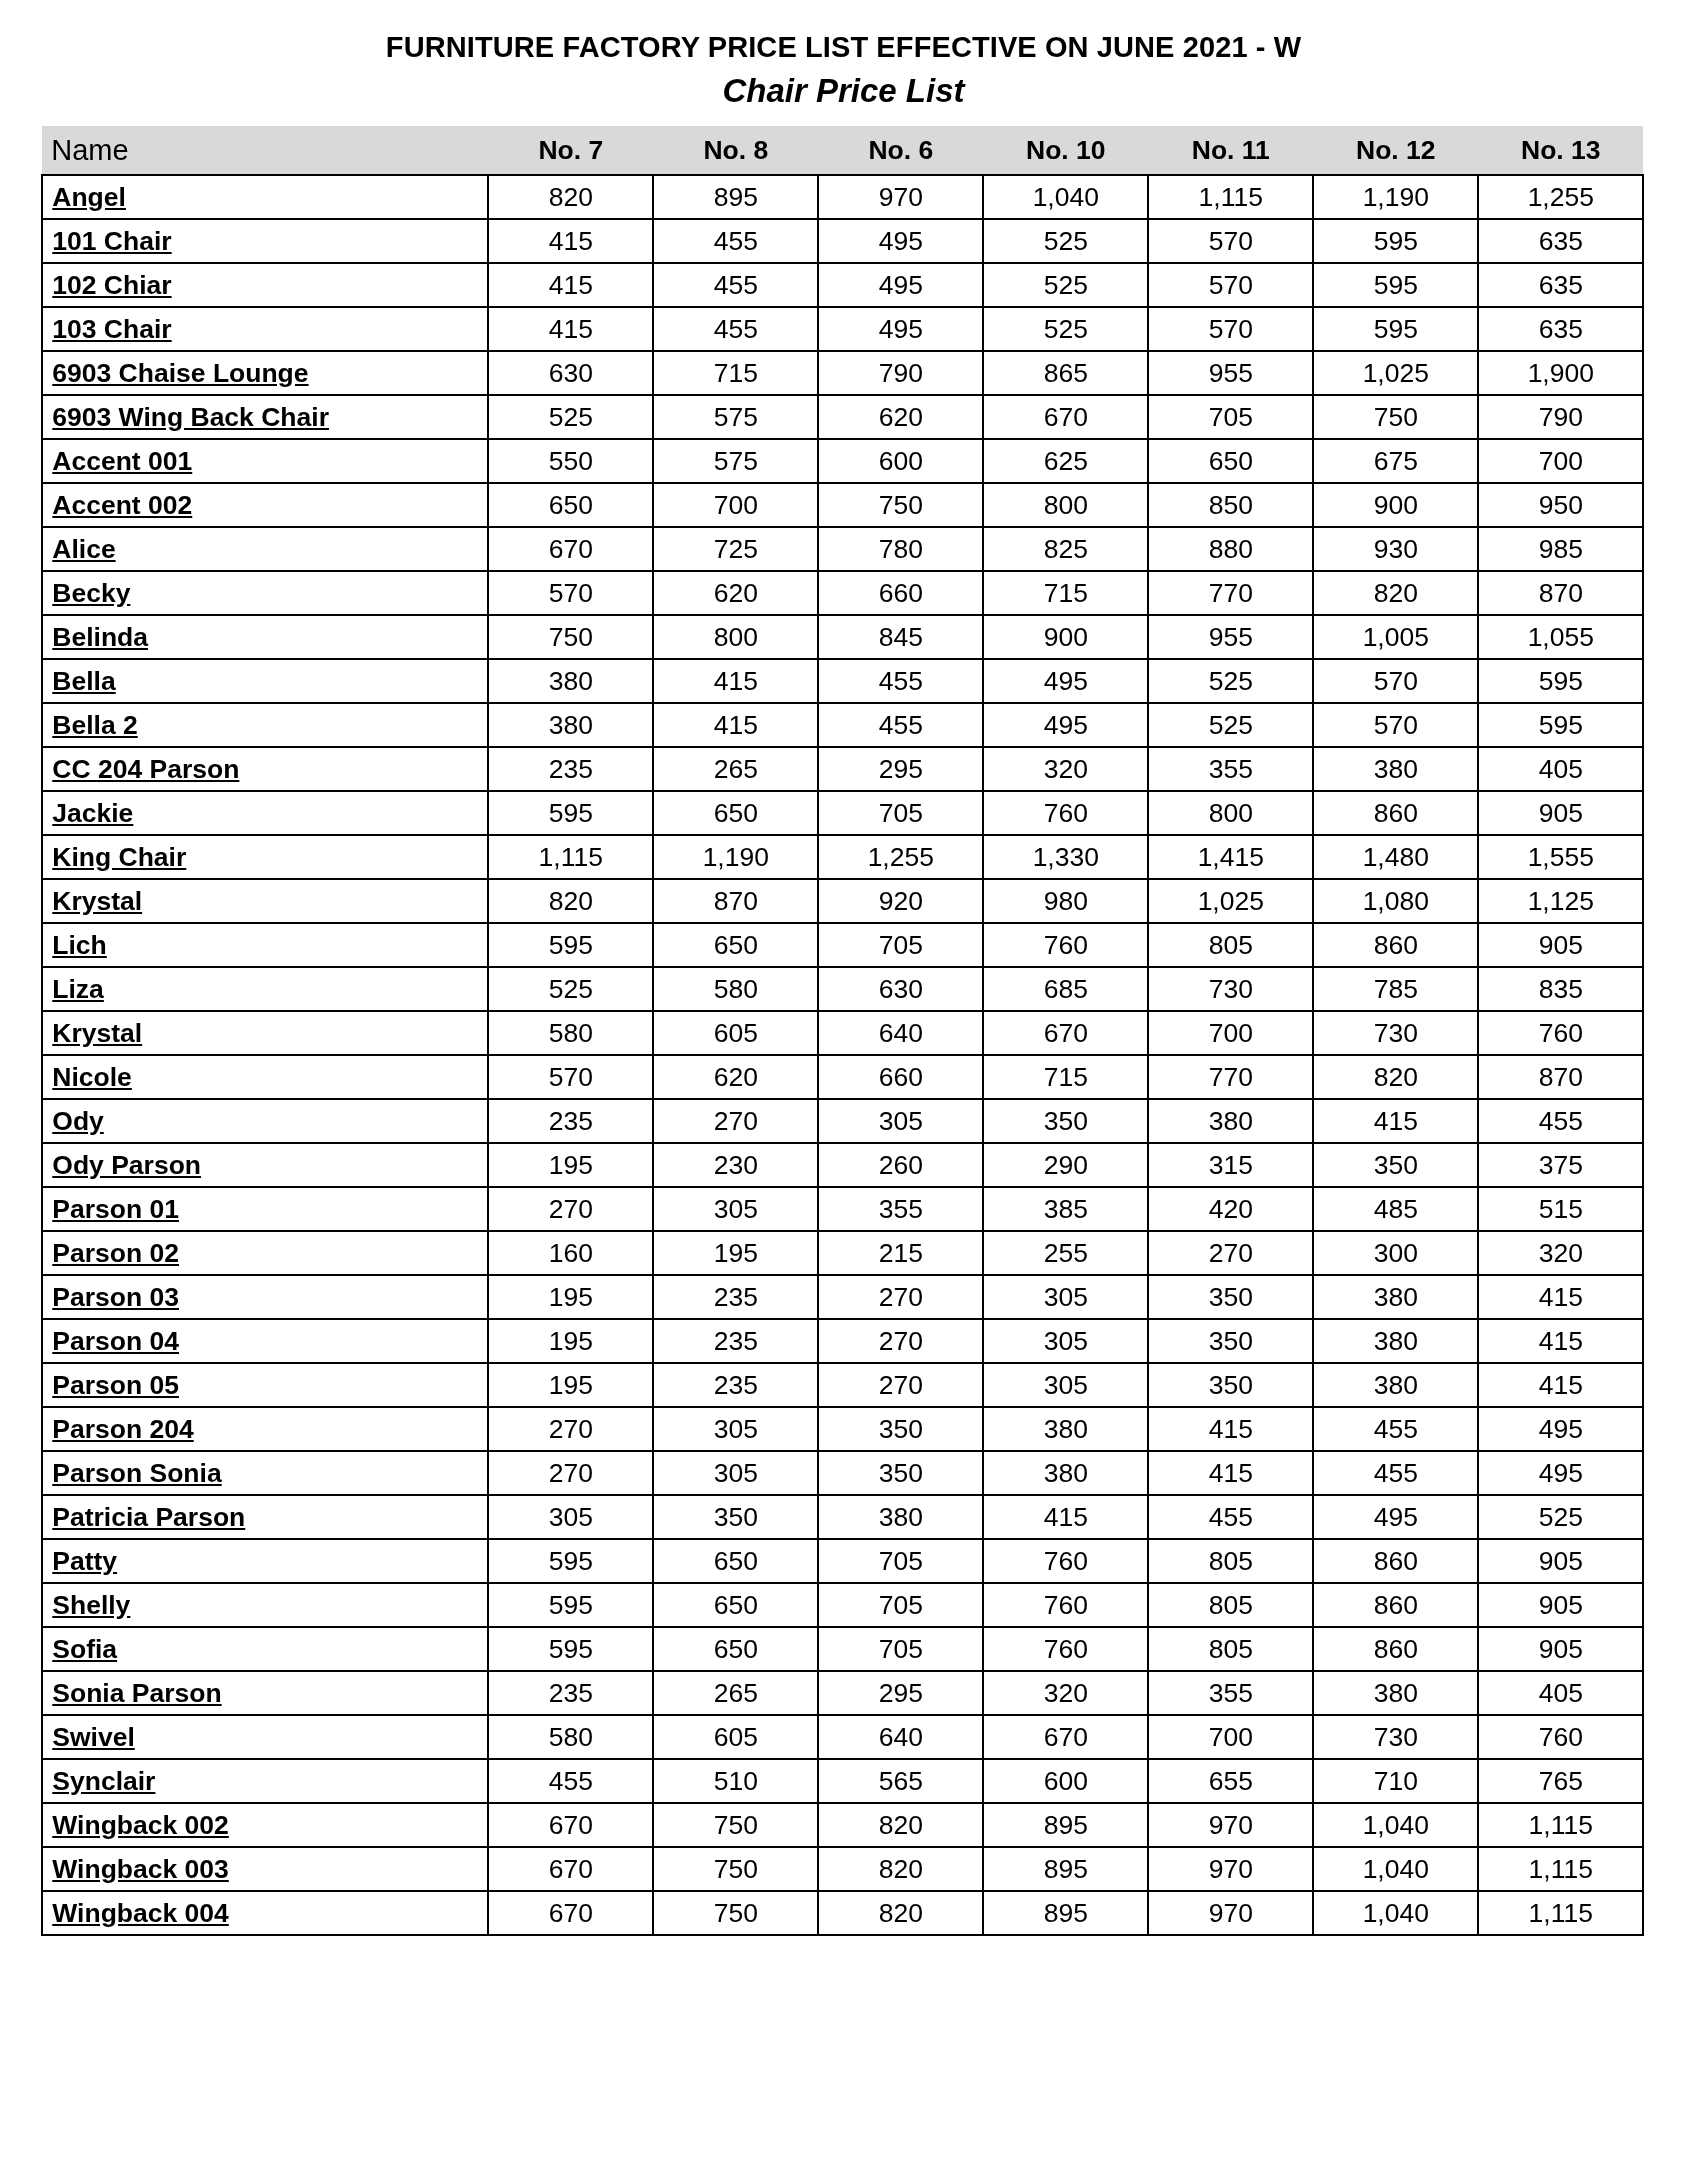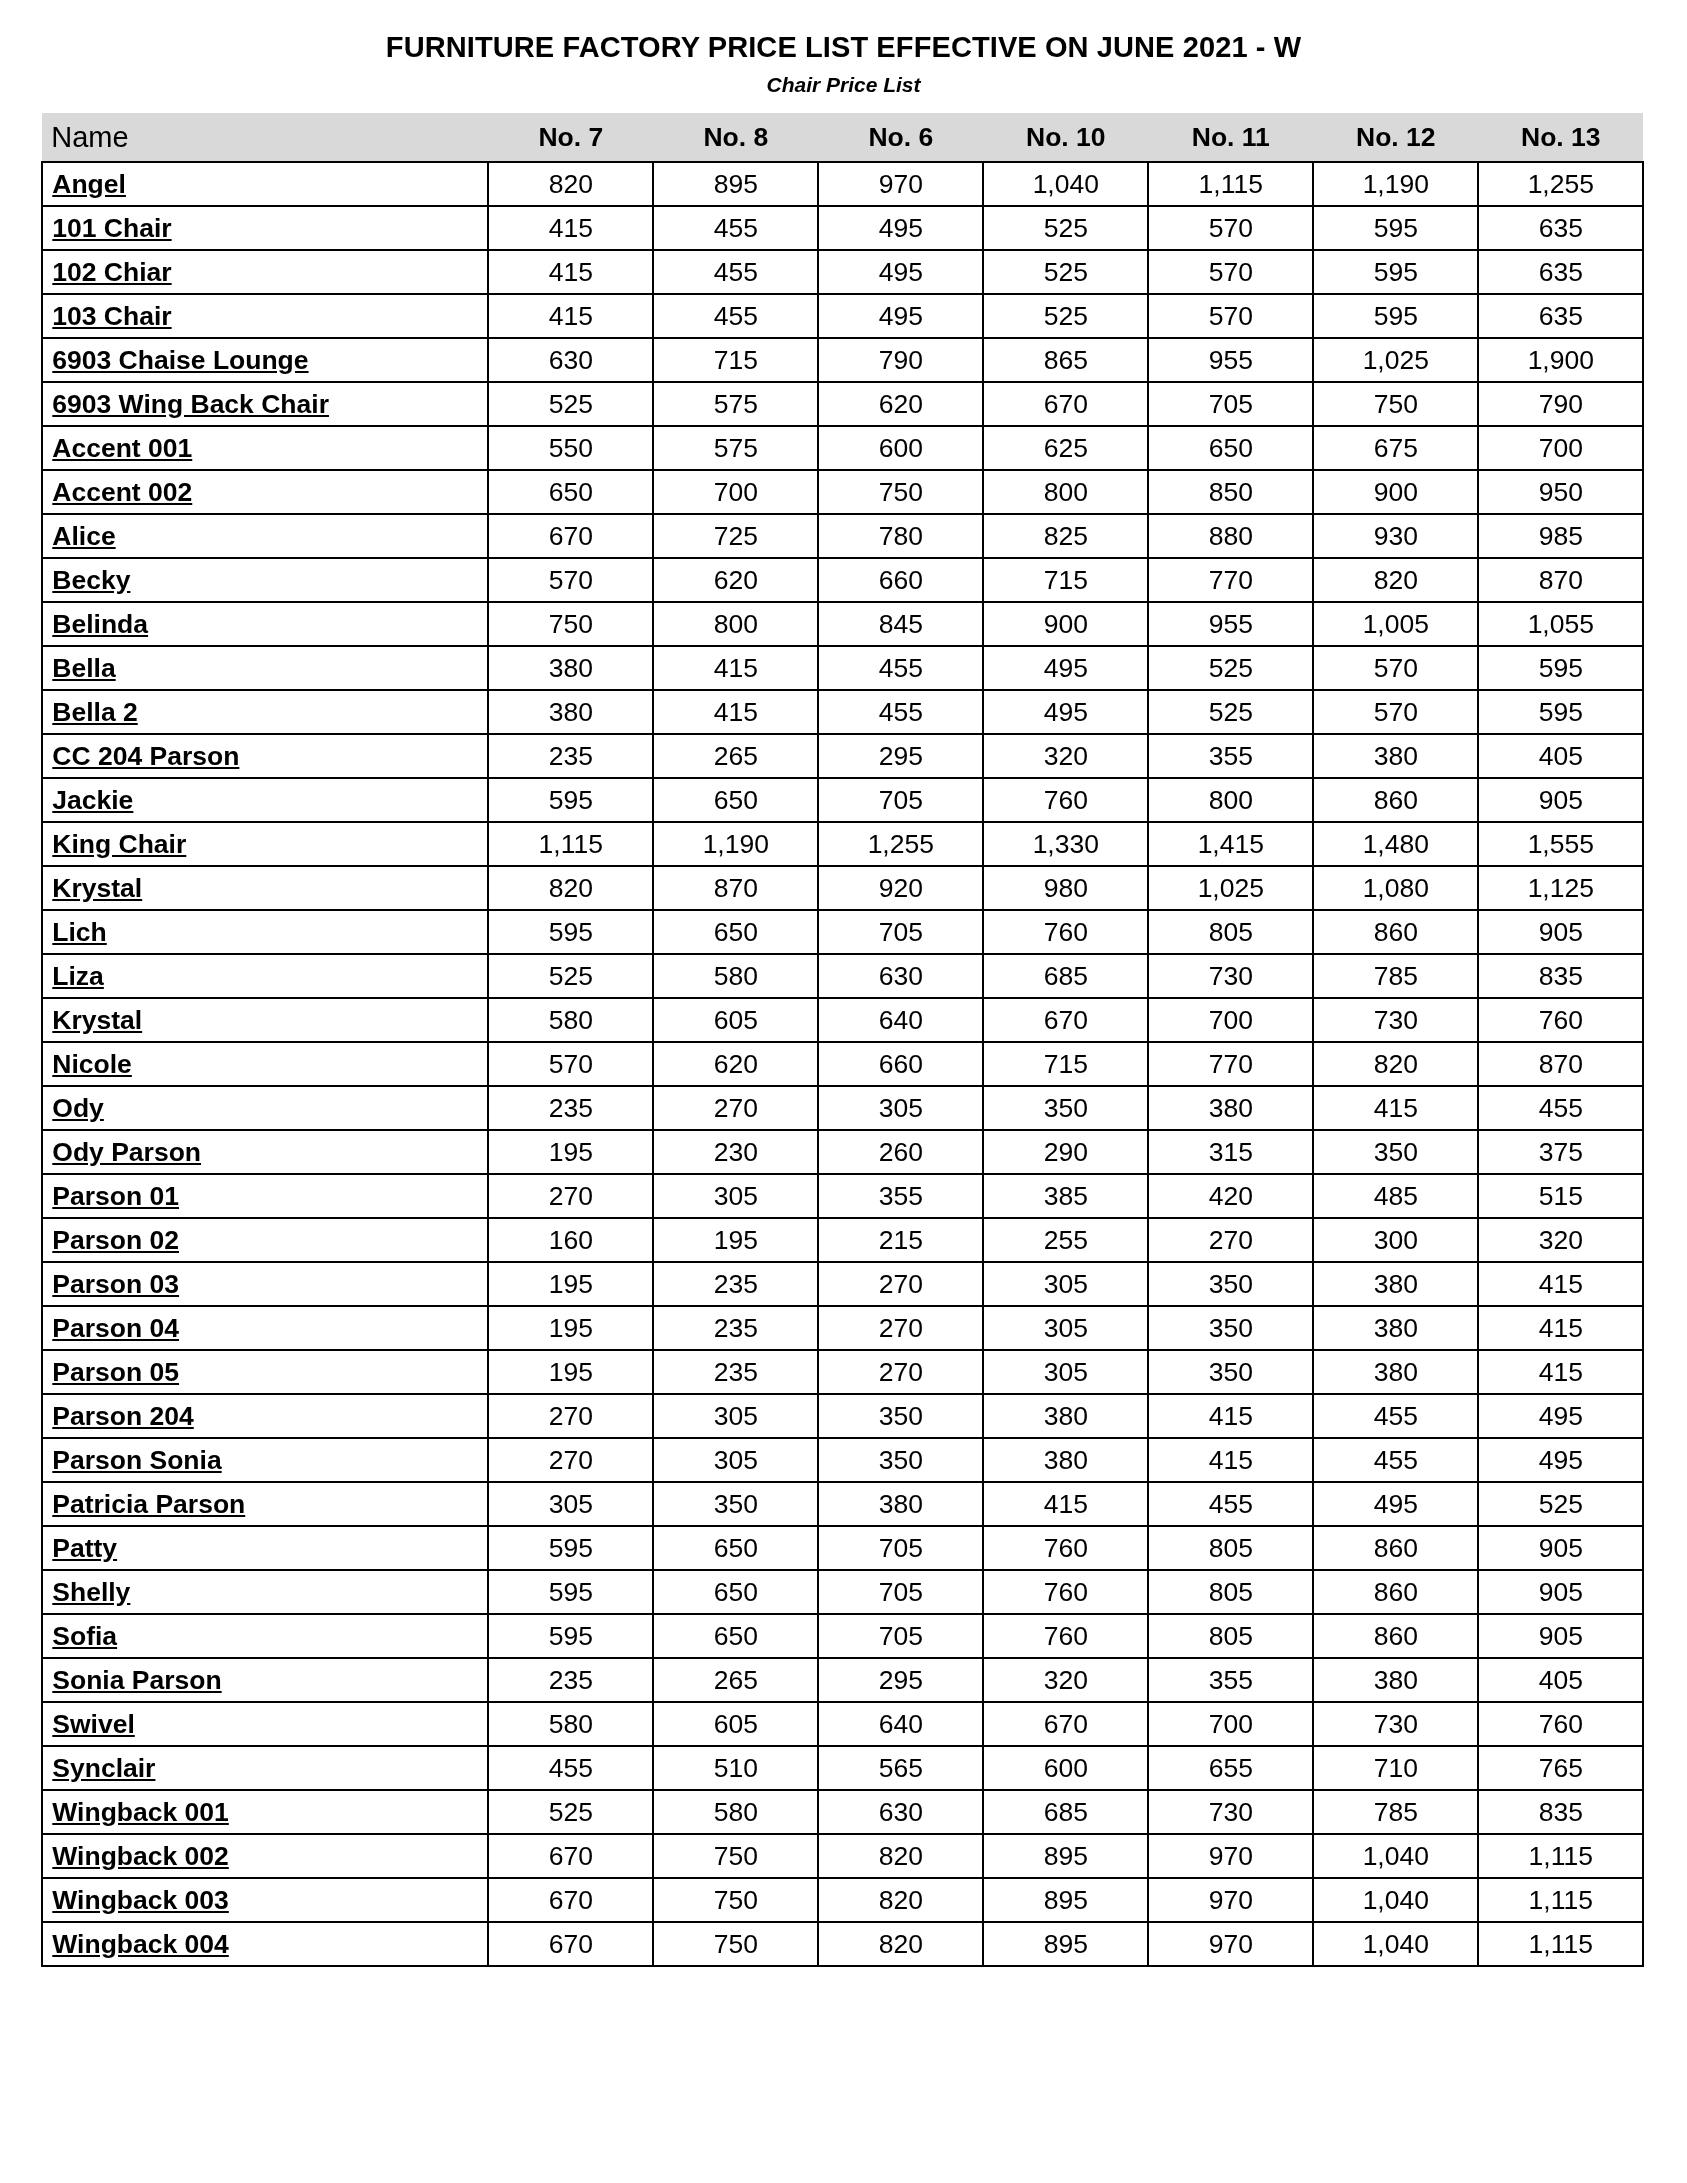--- a/index.html
+++ b/index.html
@@ -28,21 +28,21 @@
     text-align: center;
     padding-top: 32px;
   }
   .main-title {
     font-size: 29px;
     font-weight: bold;
     letter-spacing: 0.1px;
     line-height: 1.1;
   }
   .sub-title {
-    font-size: 21px;
+    font-size: 33px;
     font-weight: bold;
     font-style: italic;
     line-height: 1.1;
     margin-top: 9.3px;
   }
 
   
   .table-wrap {
     margin-top: 17px;
     padding-left: 41px;
@@ -486,30 +486,20 @@
             <td class="c-name">Synclair</td>
             <td class="c-val">455</td>
             <td class="c-val">510</td>
             <td class="c-val">565</td>
             <td class="c-val">600</td>
             <td class="c-val">655</td>
             <td class="c-val">710</td>
             <td class="c-val">765</td>
           </tr>
           <tr>
-            <td class="c-name">Wingback 001</td>
-            <td class="c-val">525</td>
-            <td class="c-val">580</td>
-            <td class="c-val">630</td>
-            <td class="c-val">685</td>
-            <td class="c-val">730</td>
-            <td class="c-val">785</td>
-            <td class="c-val">835</td>
-          </tr>
-          <tr>
             <td class="c-name">Wingback 002</td>
             <td class="c-val">670</td>
             <td class="c-val">750</td>
             <td class="c-val">820</td>
             <td class="c-val">895</td>
             <td class="c-val">970</td>
             <td class="c-val">1,040</td>
             <td class="c-val">1,115</td>
           </tr>
           <tr>

